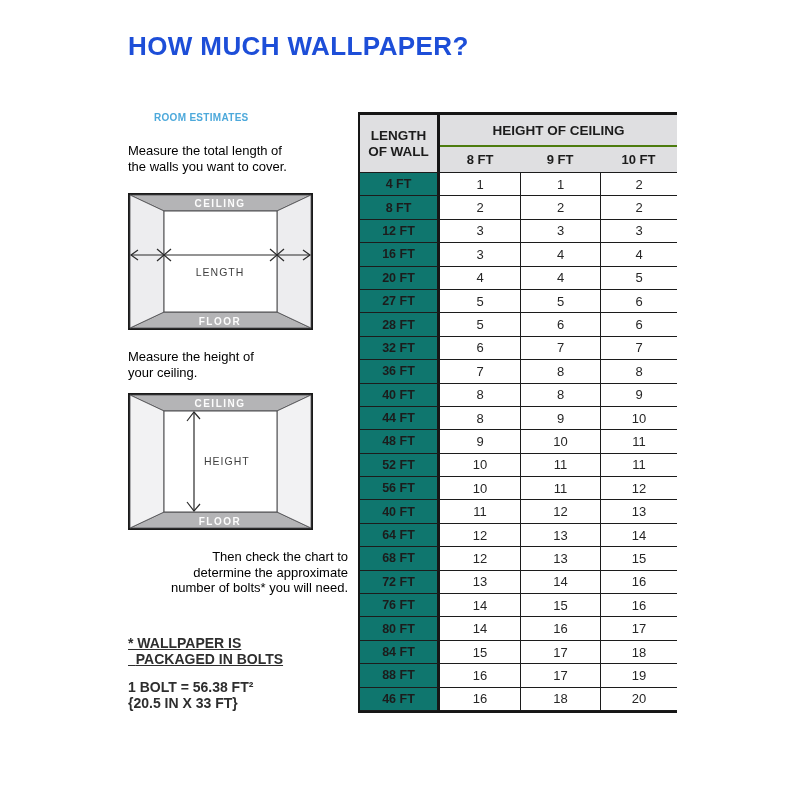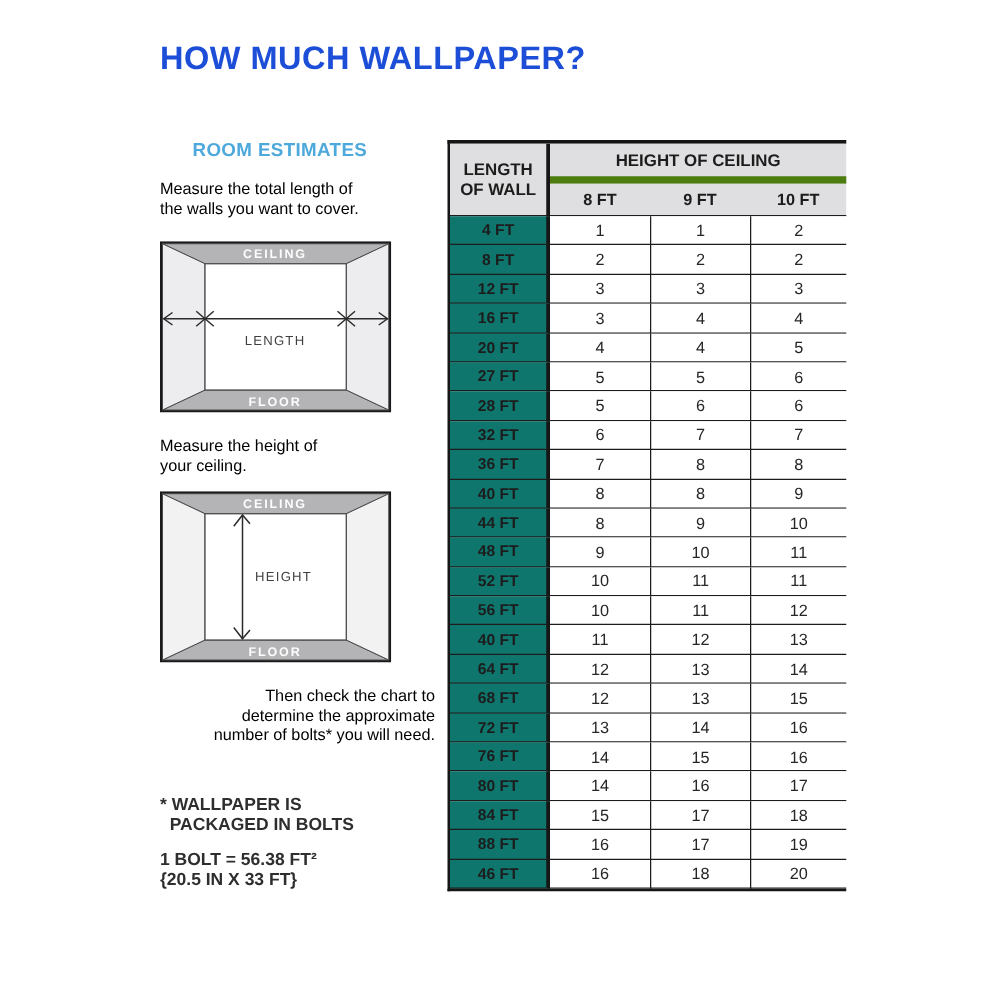--- a/index.html
+++ b/index.html
@@ -13,32 +13,32 @@
   .abs { position: absolute; }
   .ml  { white-space: pre-line; }
   .pre { white-space: pre-wrap; }
 
   .page-title {
     left: 128px; top: 31px;
     font-size: 26px; font-weight: bold;
     color: #1d4ed8; letter-spacing: 0.4px;
   }
   .section-heading {
-    font-size: 15px; font-weight: bold;
+    font-size: 10px; font-weight: bold;
     color: #4da9db; letter-spacing: 0.3px; padding-left: 26px;
   }
   .room-heading { left: 128px; top: 112px; }
 
   .body-text { font-size: 13px; line-height: 15.5px; color: #000000; }
   .para1 { left: 128px; top: 143px; width: 210px; }
   .para2 { left: 128px; top: 349px; width: 210px; }
   .para3 { left: 128px; top: 549px; width: 220px; text-align: right; }
 
   .bold-note { font-size: 14px; font-weight: bold; line-height: 15.5px; color: #2e2e2e; }
-  .note  { left: 128px; top: 636px; }
+  .note  { left: 128px; top: 636px; text-decoration: underline; }
   .spec  { left: 128px; top: 680px; }
 
   .diagram1 { left: 128px; top: 193px; }
   .diagram2 { left: 128px; top: 393px; }
 
   .table-area { left: 358px; top: 112px; width: 317px; }
   .table-title {
     text-align: center;
     margin-bottom: 12px;
   }
@@ -63,21 +63,21 @@
     vertical-align: middle;
   }
   th.corner {
     font-size: 13.5px; line-height: 16px;
     border-right: 3px solid #161616;
     border-bottom: 1px solid #1c1c1c;
   }
   th.group {
     font-size: 13.5px;
     height: 32px;
-    border-bottom: 6px solid #4d7c0f;
+    border-bottom: 2px solid #4d7c0f;
   }
   th.ft {
     font-size: 13px;
     height: 26px;
     border-bottom: 1px solid #1c1c1c;
   }
   table.bolts tbody th.rowhead {
     background: #0f766e;
     font-size: 12.5px;
     border-right: 3px solid #161616;

